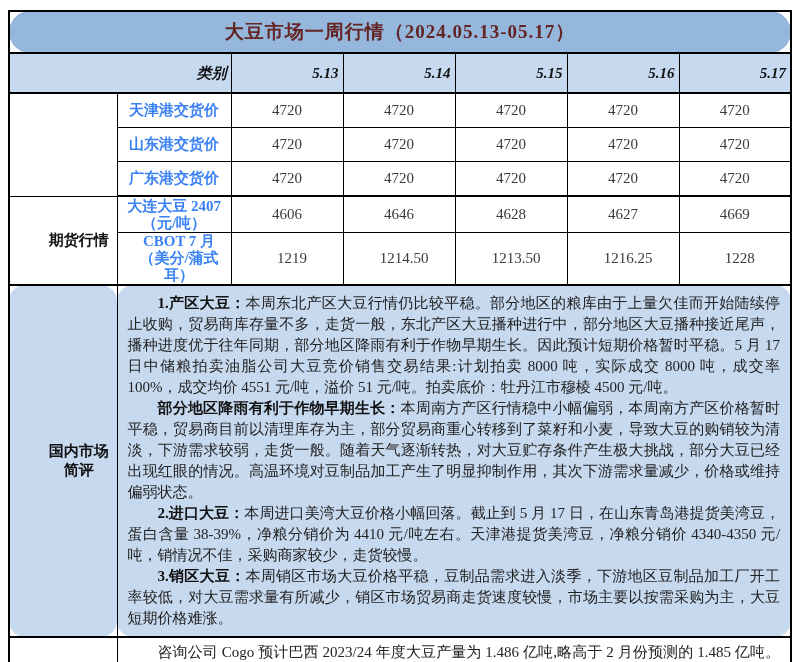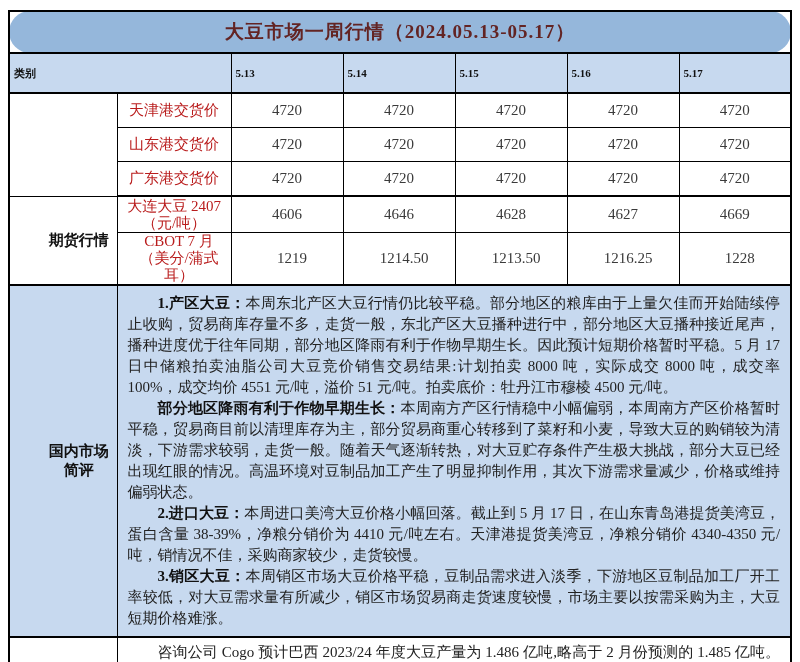--- a/index.html
+++ b/index.html
@@ -21,32 +21,32 @@
   tr.spot-last td{border-bottom:2px solid #000;}
   tr.fut-last td{border-bottom:2px solid #000;padding-left:14px;}
   tr.commentary-row td{border-bottom:2px solid #000;}
   td.label-col{border-right:1px solid #000;}
 
   tr.title-row td{
     height:40px;background:#95b7db;text-align:center;
     font-weight:bold;font-size:19px;color:#632423;letter-spacing:1px;
   }
   tr.header-row td{
-    height:38px;background:#c7d9ef;text-align:left;
-    font-weight:bold;font-size:11px;color:#111;
+    height:38px;background:#c7d9ef;text-align:right;
+    font-weight:bold;font-size:15px;color:#111;font-style:italic;
   }
   tr.spot-row td, tr.fut-row td{text-align:center;font-size:15px;}
   tr.spot-row td{height:33px;}
   tr.fut-row td{height:35px;}
-  td.row-name{font-size:15px;color:#b91c1c;}
+  td.row-name{font-size:15px;color:#3b82f6;font-weight:bold;}
   td.value-cell{color:#3a3a3a;font-size:15px;}
   td.group-label{
     text-align:center;font-weight:bold;font-size:15px;color:#111;padding-left:35px;
   }
-  tr.commentary-row td{background:#c7d9ef;}
+  tr.commentary-row td{background:#c7d9ef;border-radius:16px;}
   td.commentary-body{
     height:338px;padding:6px 10px;vertical-align:middle;
   }
   .para{
     font-size:15px;line-height:21px;text-align:justify;
     text-indent:2em;color:#222;margin:0;
   }
   .para .lead{font-weight:bold;color:#111;}
   tr.news-row td{background:#ffffff;}
   td.news-body{

